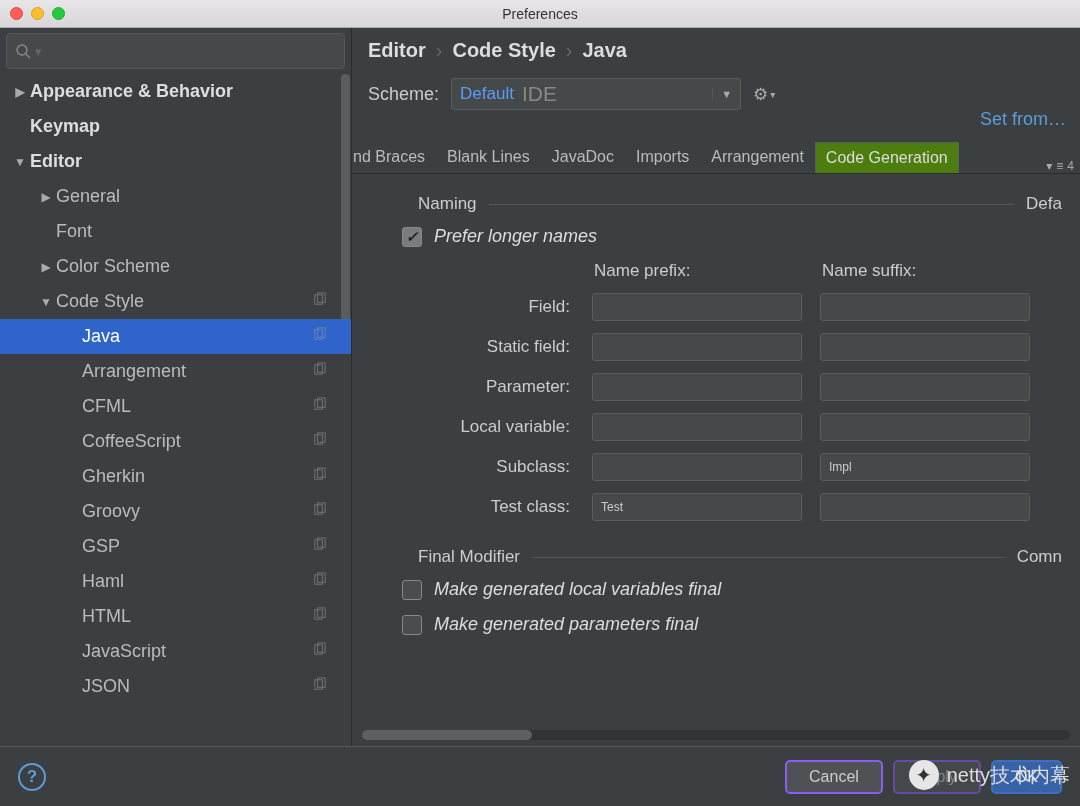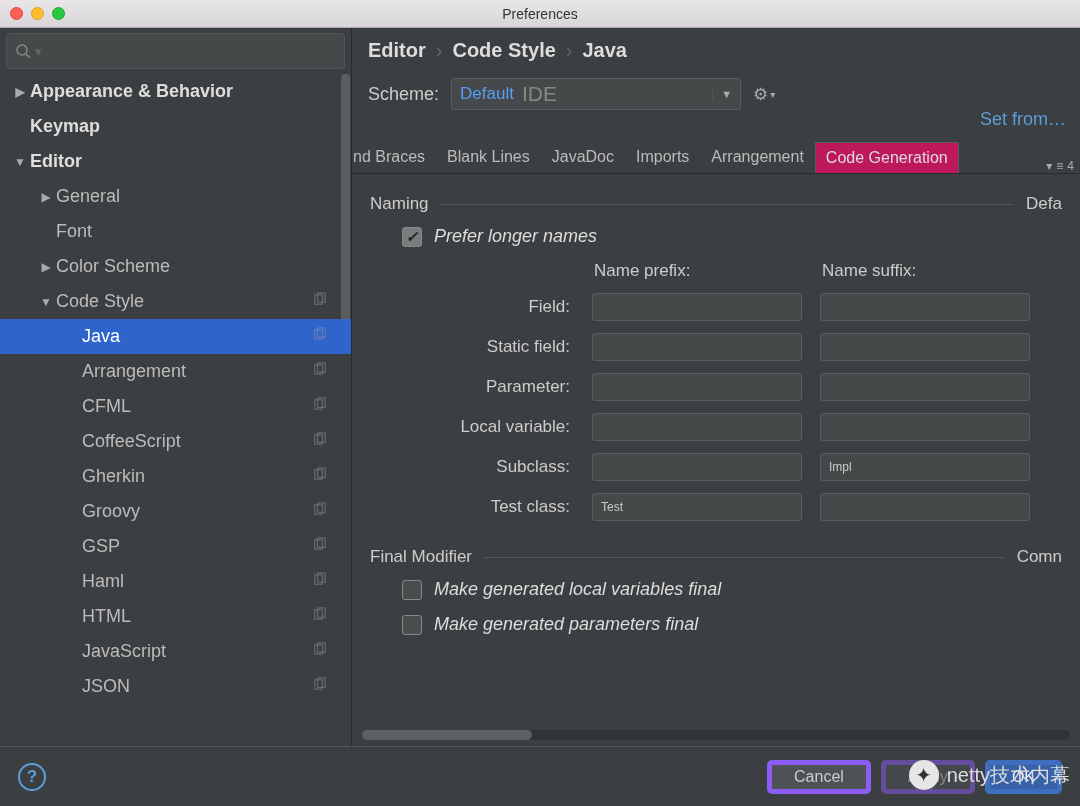--- a/index.html
+++ b/index.html
@@ -57,25 +57,25 @@
   .scheme-combo .name { color:#589df6;}
   .scheme-combo .tag { color:#888; margin-left:8px; font-size:21px;}
   .scheme-combo .drop { margin-left:auto; border-left:1px solid #555; padding-left:8px; color:#aaa; font-size:11px;}
   .gear { color:#aaa; font-size:17px; display:flex; align-items:center; gap:2px;}
   .setfrom { position:absolute; right:14px; bottom:-14px; color:#5b9dd9; font-size:18px;}
   .tabs {
     display:flex; height:36px; border-bottom:1px solid #2b2b2b; align-items:flex-end;
     margin-top:22px; font-size:16px; color:#bbb; position:relative; overflow:hidden;
   }
   .tab { padding:6px 10px; border:1px solid transparent; background:#3c3f41;}
-  .tab.active { background:#be185d; border:1px solid #5a5d5e; border-bottom:1px solid #4e5254; margin-bottom:-1px; color:#ddd;text-align:right;}
+  .tab.active { background:#4d7c0f; border:1px solid #5a5d5e; border-bottom:1px solid #4e5254; margin-bottom:-1px; color:#ddd;text-align:right;}
   .tab.cut { padding-left:0px; }
   .tabs .right-indicator { position:absolute; right:6px; color:#aaa; font-size:12px;display:flex;align-items:center;gap:4px;}
   .content { flex:1; overflow:hidden; padding:14px 18px 0 18px; position:relative;}
-  .section { display:flex; align-items:center; margin-top:6px; margin-bottom:8px;}
+  .section { display:flex; align-items:center; margin-top:6px; margin-bottom:8px;margin-left:48px;}
   .section .label { font-size:17px; color:#ccc; margin-right:12px;}
   .section .rule { flex:1; height:1px; background:#555; margin-right:12px;}
   .section .rightcut { color:#ccc; font-size:17px;}
   .cbrow { display:flex; align-items:center; padding:4px 0 14px 32px; font-size:18px; color:#ddd;font-style:italic;}
   .cb {
     width:20px; height:20px; border:1px solid #888; border-radius:3px;
     display:flex; align-items:center; justify-content:center; margin-right:12px;
     background:#4a4d4e;
   }
   .cb.checked { background:#7a7d7e; color:#222;}
@@ -93,21 +93,21 @@
   }
   .bscroll .thumb { position:absolute; left:0; width:170px; height:10px; background:#5d5f60; border-radius:5px;}
   .footer {
     height:60px; display:flex; align-items:center;
     border-top:1px solid #555; background:#3c3f41;
     padding:0 18px;
   }
   .help { width:28px;height:28px;border-radius:50%;border:2px solid #5b9dd9;color:#5b9dd9;display:flex;align-items:center;justify-content:center;font-weight:700;font-size:17px;}
   .footer .spacer{flex:1;}
   .btn {
-    height:34px; padding:0 22px; border:5px solid #8b5cf6; border-radius:5px;
+    height:34px; padding:0 22px; border:2px solid #8b5cf6; border-radius:5px;
     background:#4e5254; color:#ccc; font-size:16px; display:flex; align-items:center; margin-left:10px;
   }
   .btn.primary { background:#3762a8; border-color:#3d6fbe; color:#eee;}
   .btn.disabled { opacity:.5;}
   .watermark {
     position:absolute; right:10px; bottom:16px; color:#ddd; font-size:20px;
     display:flex; align-items:center; gap:8px;
   }
   .watermark .bubble{ width:30px;height:30px;border-radius:50%;background:#e6e6e6;display:flex;align-items:center;justify-content:center;color:#333;}
 </style>

